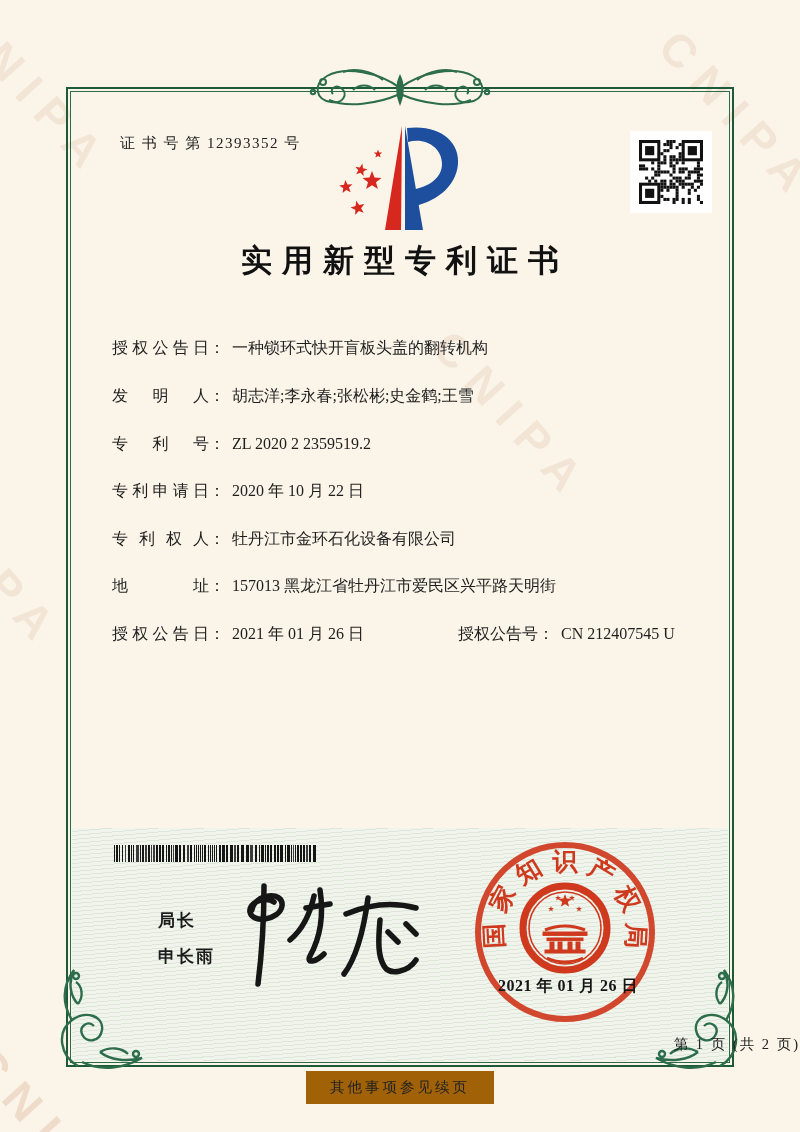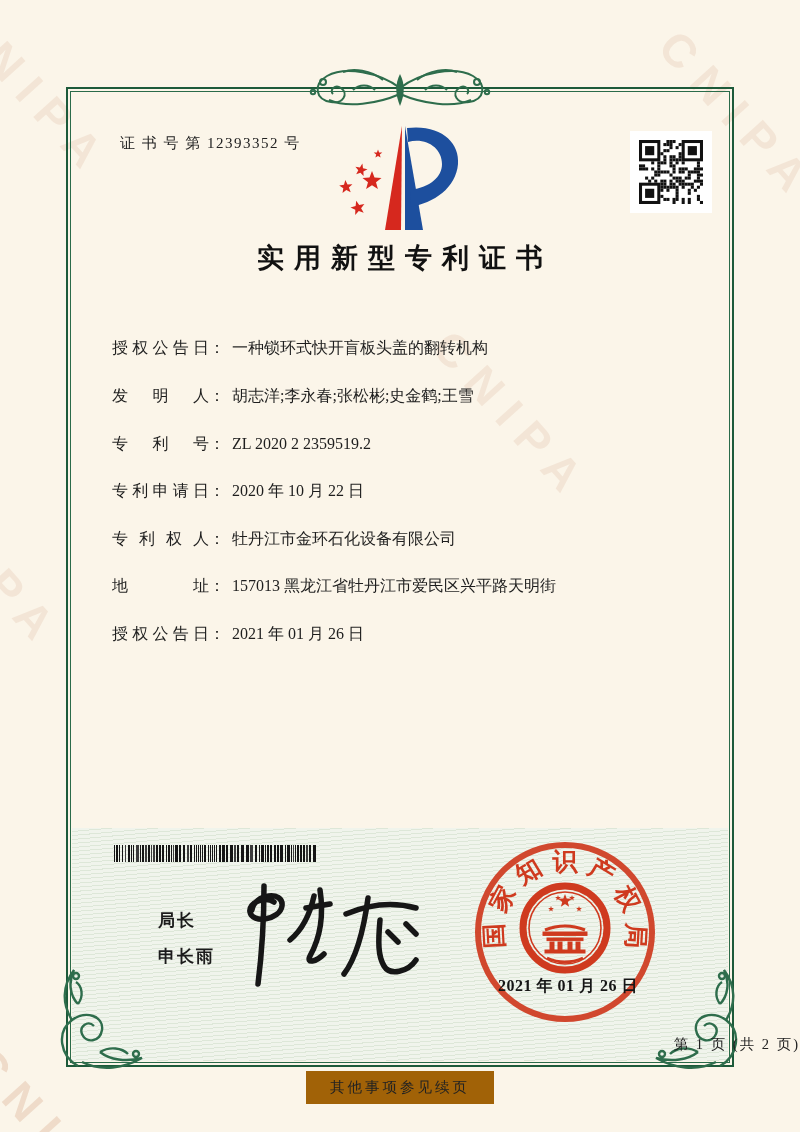--- a/index.html
+++ b/index.html
@@ -24,21 +24,21 @@
     background:repeating-linear-gradient(175deg,#f0f4ec 0 3px,#dde7d8 3px 4px);
   }
   .orn{position:absolute;z-index:4;}
   
   #certno{position:absolute;left:120px;top:134px;font-size:15px;letter-spacing:1.5px;z-index:5;}
   #logo{position:absolute;left:338px;top:124px;z-index:5;}
   #qrbox{position:absolute;left:630px;top:131px;width:82px;height:82px;background:#fff;z-index:5;}
   #qr{position:absolute;left:9px;top:9px;}
   #title{
     position:absolute;left:0;top:240px;width:800px;text-align:center;
-    font-size:27px;font-weight:bold;letter-spacing:10px;text-indent:10px;color:#111;z-index:5;
+    font-size:31px;font-weight:bold;letter-spacing:10px;text-indent:10px;color:#111;z-index:5;
   }
   
   .fieldrow{position:absolute;left:112px;font-size:16px;white-space:nowrap;z-index:5;color:#1e1e1e;}
   .flabel{display:inline-block;width:97px;text-align:justify;text-align-last:justify;}
   .fvalue{margin-left:7px;}
   .r1{top:338px}.r2{top:386px}.r3{top:434px}.r4{top:481px}.r5{top:529px}.r6{top:576px}.r7{top:624px}
   .grant2{position:absolute;left:346px;top:0;white-space:nowrap;}
   
   #paras{position:absolute;left:112px;top:654px;width:580px;font-size:15.5px;line-height:24.6px;
     text-align:justify;z-index:5;color:#1c1c1c;}
@@ -286,20 +286,23 @@
   <span class="flabel">专利申请日</span><span>：</span><span class="fvalue">2020 年 10 月 22 日</span>
 </div>
 <div class="fieldrow r5">
   <span class="flabel">专利权人</span><span>：</span><span class="fvalue">牡丹江市金环石化设备有限公司</span>
 </div>
 <div class="fieldrow r6">
   <span class="flabel">地址</span><span>：</span><span class="fvalue">157013 黑龙江省牡丹江市爱民区兴平路天明街</span>
 </div>
 <div class="fieldrow r7">
   <span class="flabel">授权公告日</span><span>：</span><span class="fvalue">2021 年 01 月 26 日</span>
+  <span class="grant2">
+    <span>授权公告号</span><span>：</span><span class="fvalue">CN 212407545 U</span>
+  </span>
 </div>
 
 <div id="paras">
 </div>
 
 <svg id="barcode" width="204" height="17" viewBox="0 0 204 17">
     <rect x="0" y="0" width="1" height="17" fill="#151515"></rect>
     <rect x="2" y="0" width="2" height="17" fill="#151515"></rect>
     <rect x="5" y="0" width="1" height="17" fill="#151515"></rect>
     <rect x="8" y="0" width="1" height="17" fill="#151515"></rect>

